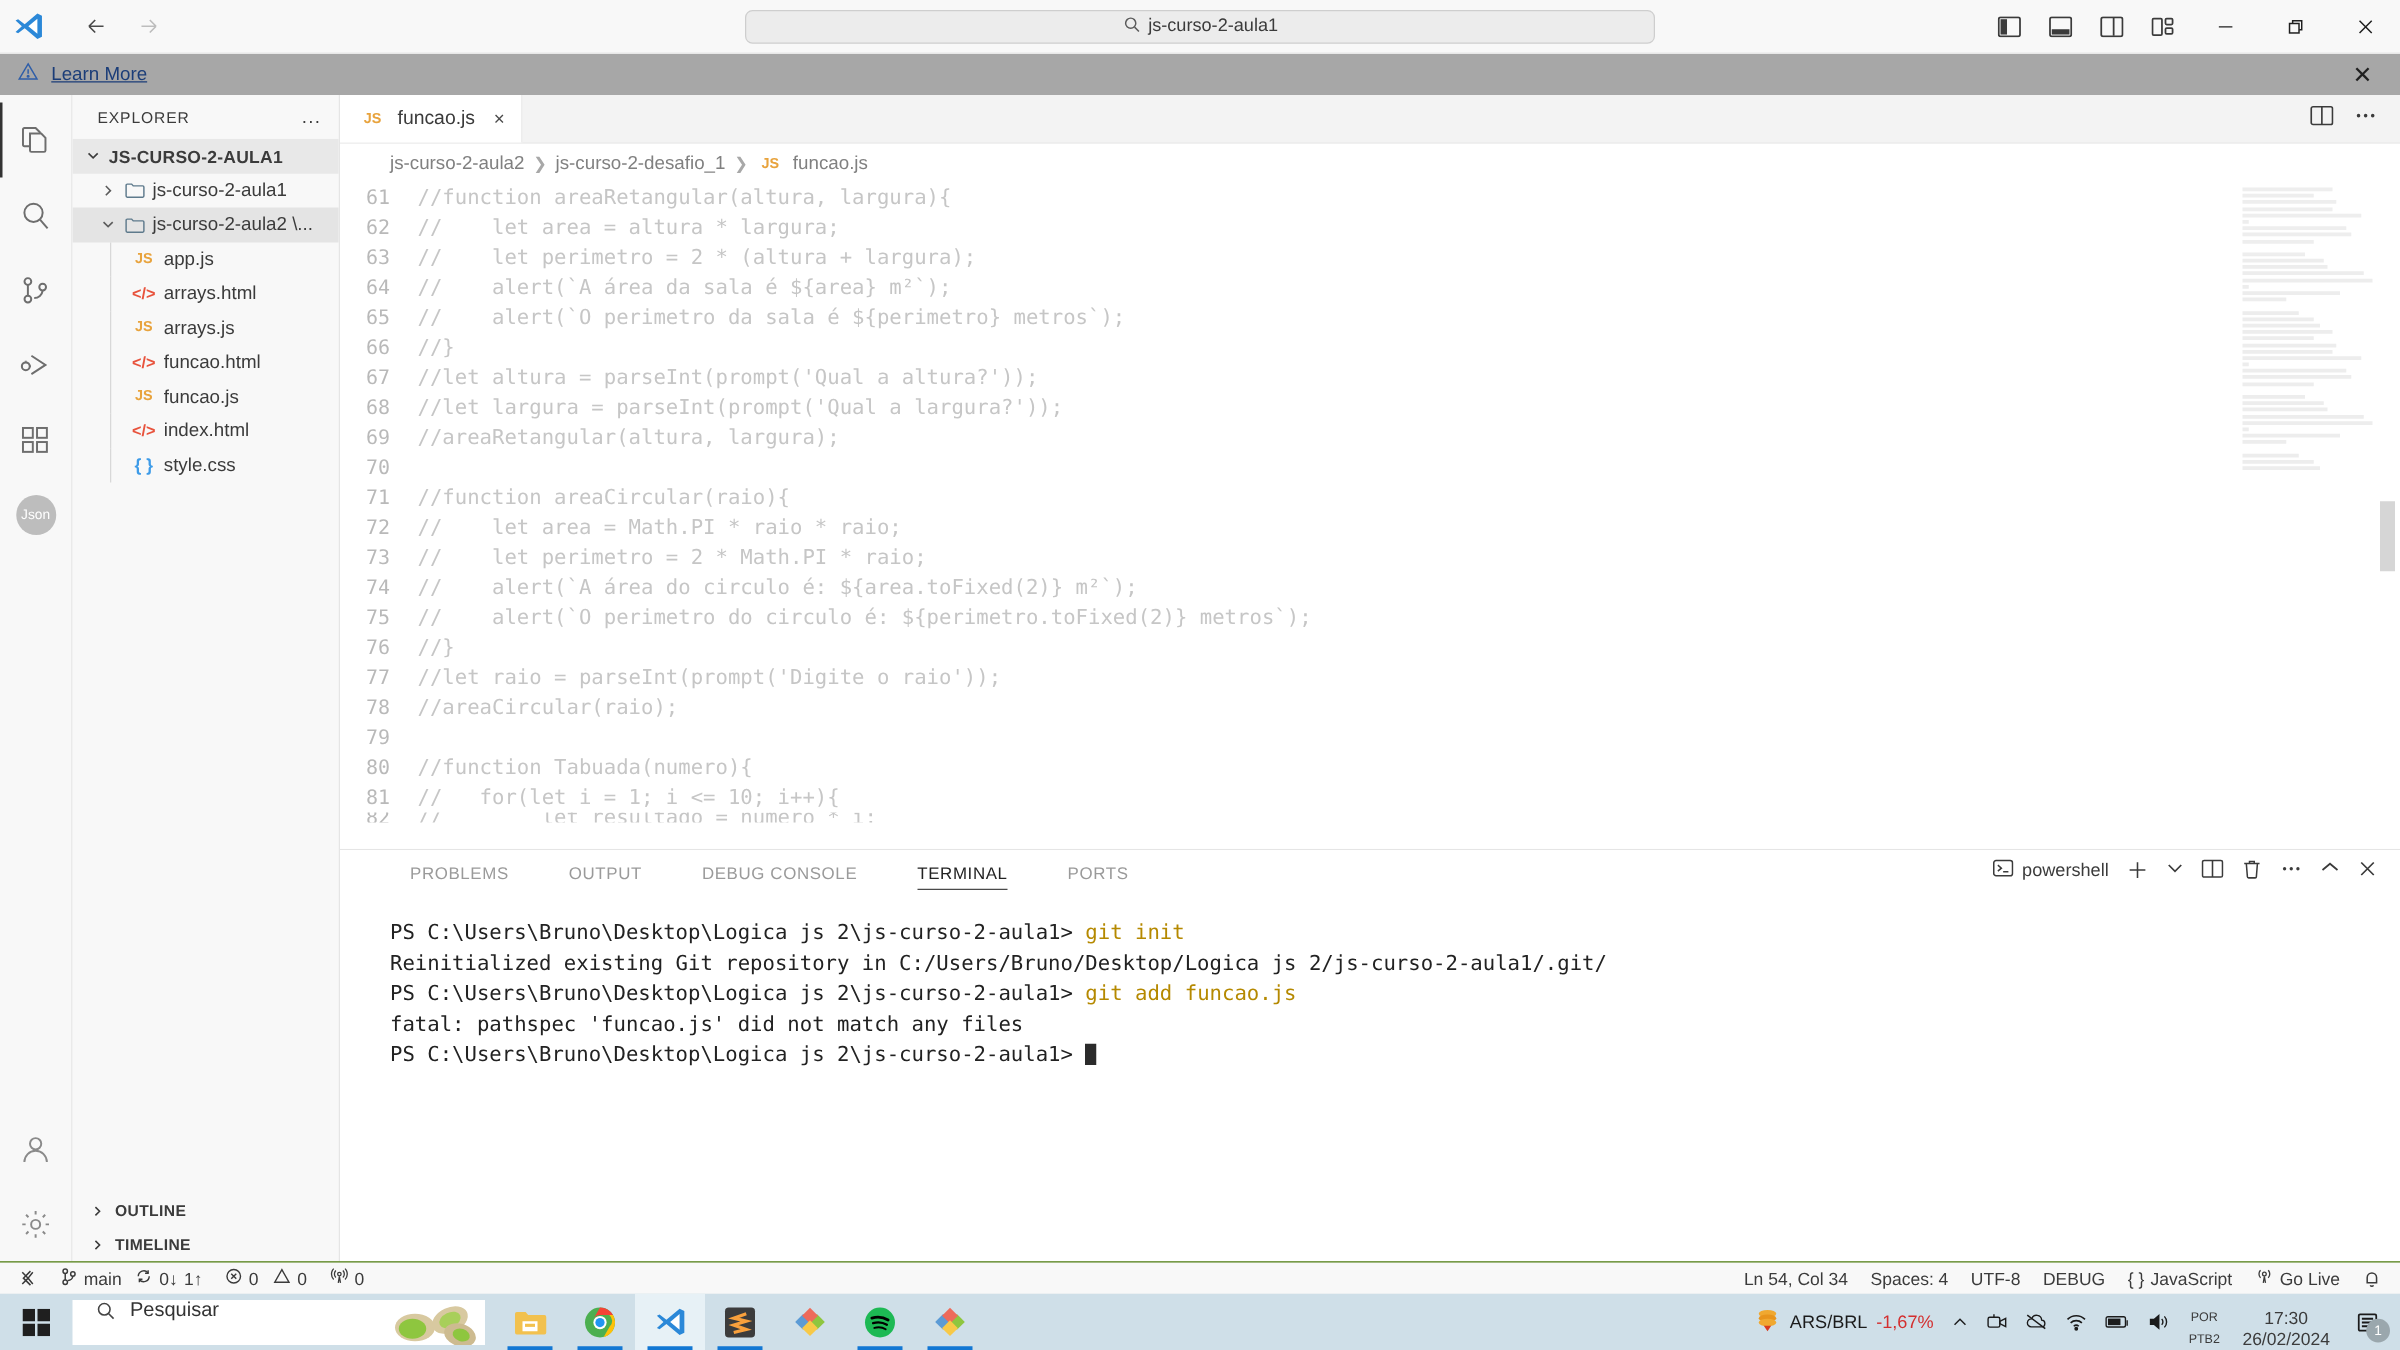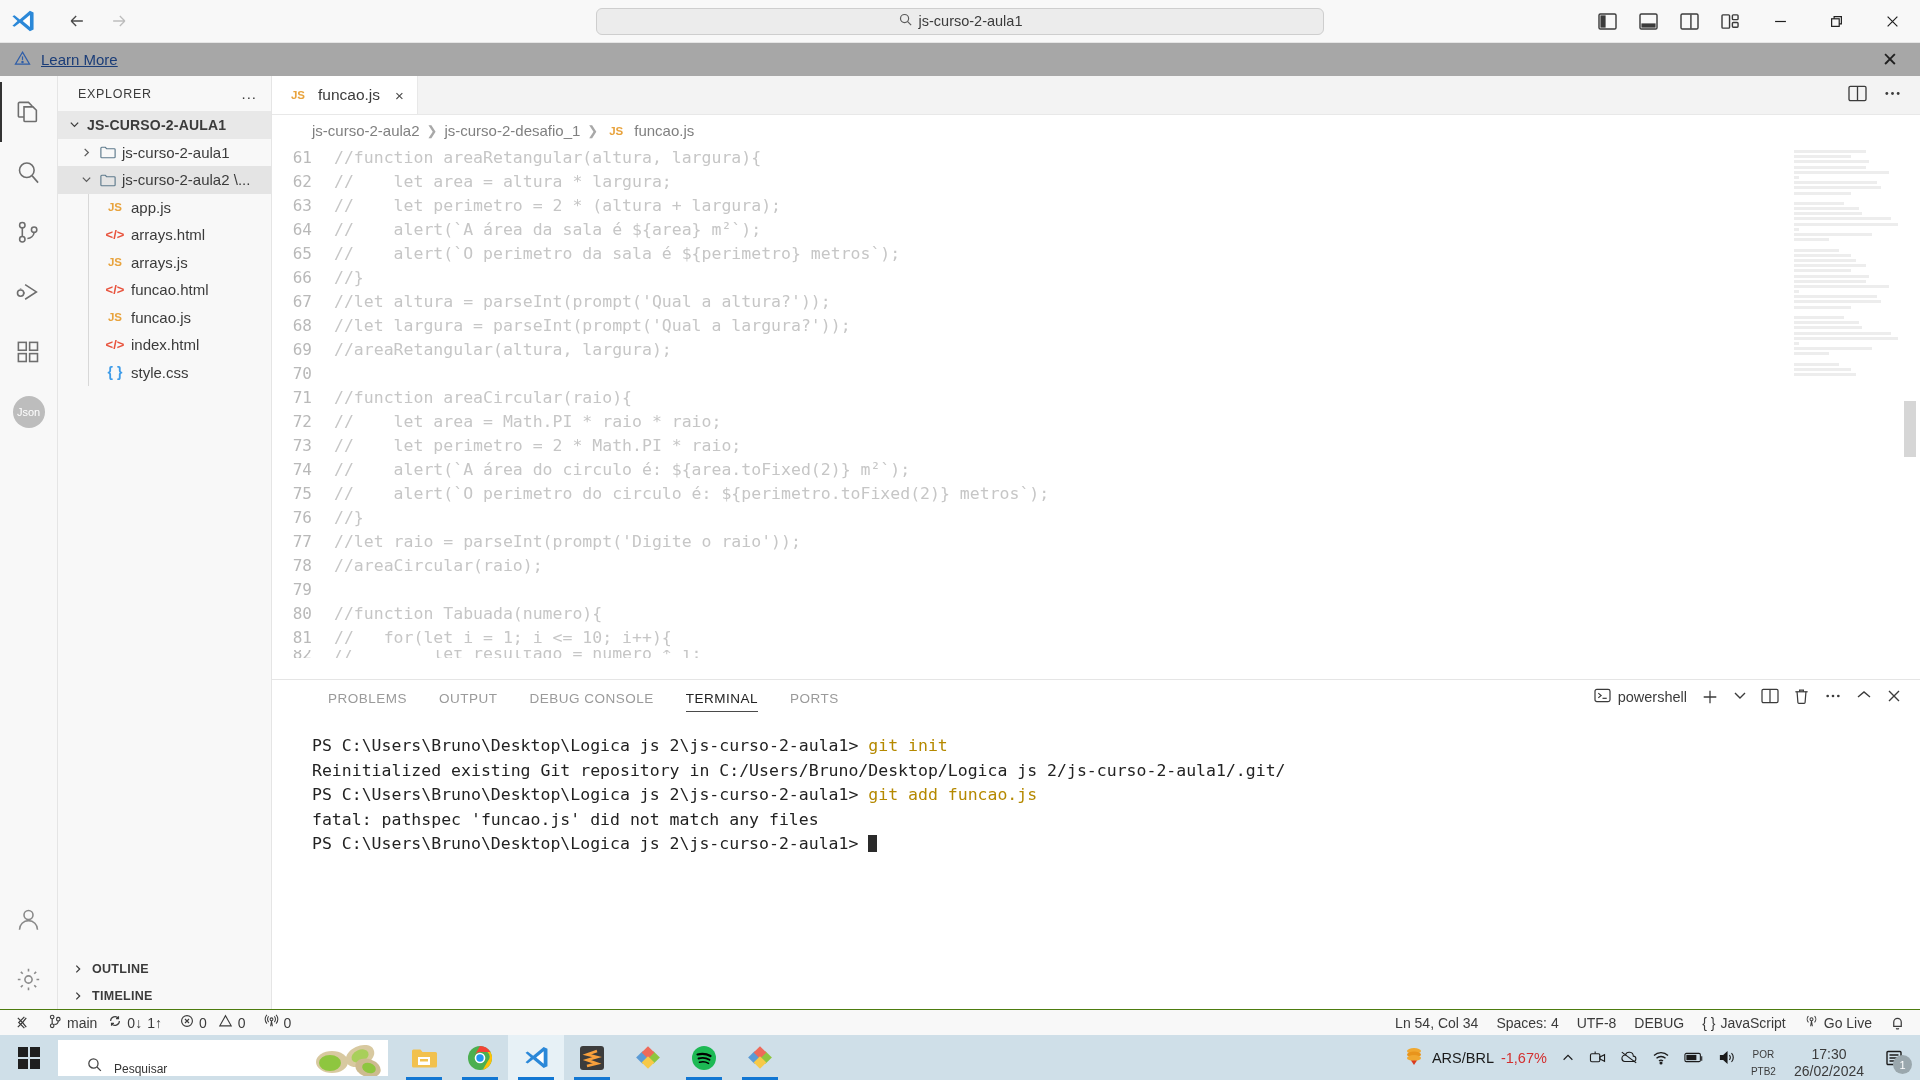--- a/index.html
+++ b/index.html
@@ -110,21 +110,21 @@
   .cutline { height:8px; overflow:hidden; }
   .minimap {
     position:absolute; right:22px; top:4px; width:104px; height:190px;
     opacity:.55;
   }
   .mm-line { height:3px; background:#e0e0e0; margin-bottom:2.2px; }
   .vscroll { position:absolute; right:4px; top:255px; width:12px; height:56px; background:#d6d6d6; border-radius:0; }
 
   
   .panel { height:330px; flex:0 0 330px; background:#fff; border-top:1px solid #e5e5e5; display:flex; flex-direction:column; }
-  .panel-head { height:36px; display:flex; align-items:center; padding-left:40px; gap:0px; }
+  .panel-head { height:36px; display:flex; align-items:center; padding-left:40px; gap:16px; }
   .ptab { font-size:13.5px; letter-spacing:.5px; color:#9a9a9a; padding:0 16px; height:36px; display:flex; align-items:center; cursor:pointer; position:relative;}
   .ptab.active { color:#222; }
   .ptab.active::after { content:''; position:absolute; left:16px; right:16px; bottom:4px; height:1.5px; background:#4a4a4a; }
   .panel-actions { margin-left:auto; display:flex; align-items:flex-start; gap:14px; padding-right:18px; font-size:15px; color:#4a4a4a;}
   .shell-pill { display:flex; align-items:center; gap:7px; font-size:14.5px; color:#3b3b3b; }
   .termbody {
     flex:1 1 auto; padding:18px 0 0 40px;
     font-family:"DejaVu Sans Mono","Liberation Mono",monospace;
     font-size:16.5px; line-height:24.5px; color:#222; white-space:pre;
   }
@@ -139,22 +139,22 @@
   .st { display:flex; align-items:center; gap:5px; padding:0 9px; height:26px; cursor:pointer;}
   .st-right { margin-left:auto; display:flex; align-items:center; }
 
   
   .taskbar {
     height:45px; flex:0 0 45px; background:#cfdfe8;
     display:flex; align-items:center; gap:0; position:relative;
   }
   .startbtn { width:58px; height:45px; display:flex; align-items:center; justify-content:center; }
   .searchbox {
-    width:330px; height:36px; background:#fff; display:flex; align-items:flex-end;
-    gap:11px; padding-left:28px; font-size:12px; color:#333; position:relative; overflow:hidden;
+    width:330px; height:36px; background:#fff; display:flex; align-items:flex-start;
+    gap:11px; padding-left:18px; font-size:16px; color:#333; position:relative; overflow:hidden;
   }
   .tb-apps { display:flex; align-items:center; gap:0; margin-left:8px; }
   .tb-app { width:56px; height:45px; display:flex; align-items:center; justify-content:center; position:relative; }
   .tb-app.active { background:#e7f1f6; }
   .tb-app .underline { position:absolute; bottom:0; left:10px; right:10px; height:3px; background:#1277d3; }
   .tray { margin-left:auto; display:flex; align-items:flex-end; gap:0; padding-right:6px; }
   .tray-item { display:flex; align-items:center; gap:7px; padding:0 7px; height:45px; font-size:14.5px; color:#1b1b1b;}
   .stock-neg { color:#d32f2f; }
   .clock { display:flex; flex-direction:column; align-items:center; line-height:17px; font-size:14px; padding:0 10px; }
   .lang { display:flex; flex-direction:column; align-items:center; line-height:17px; font-size:10px; padding:0 8px; }

